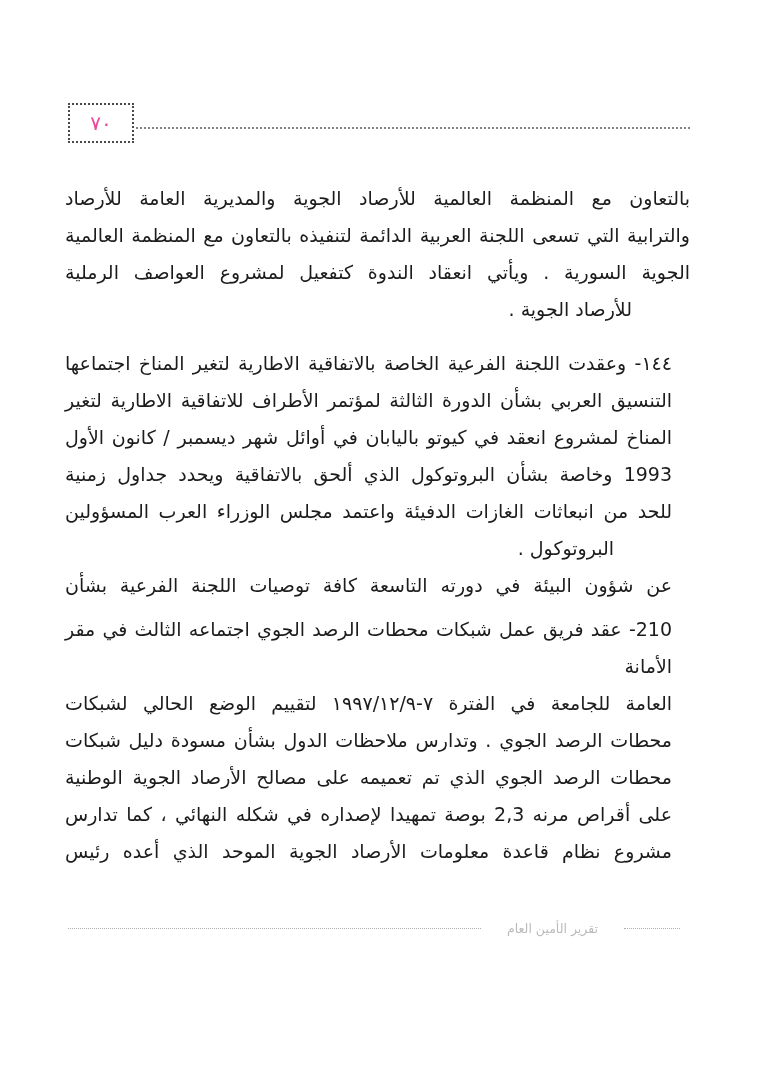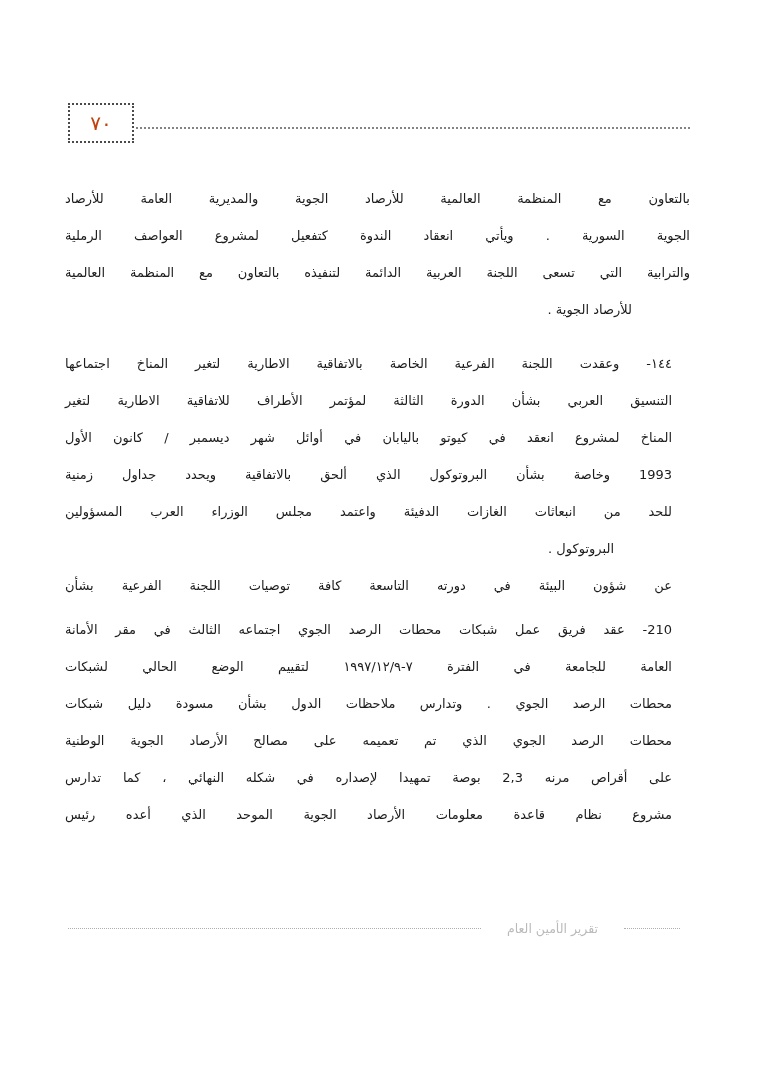--- a/index.html
+++ b/index.html
@@ -10,35 +10,35 @@
     position:relative;
     overflow:hidden;
   }
   .page{position:absolute;inset:0;background:#ffffff;}
 
   
   .pagenum-box{
     position:absolute;left:68px;top:103px;width:66px;height:40px;
     border:2px dotted #4a4a4a;
     display:flex;align-items:center;justify-content:center;
-    font-size:20px;letter-spacing:2px;color:#c2410c;
+    font-size:20px;letter-spacing:2px;color:#ec4899;
     box-sizing:border-box;
   }
   
   .header-rule{
     position:absolute;left:136px;top:127px;width:554px;height:0;
     border-top:2px dotted #6e6e6e;
     opacity:.85;
   }
 
   
   .content{
     position:absolute;top:180px;left:65px;width:625px;
     direction:rtl;
-    font-size:13px;
+    font-size:19px;
     line-height:37px;
   }
   .para{margin:0;}
   .item{margin-right:18px;}
   .gap-lg{margin-top:17px;}
   .gap-sm{margin-top:7px;}
 
   .jline{
     text-align:justify;
     text-align-last:justify;
@@ -74,22 +74,22 @@
 
   <div class="pagenum-box">
     <span>٧٠</span>
   </div>
 
   <div class="header-rule"></div>
 
   <div class="content">
     <div class="para">
         <div class="jline">بالتعاون مع المنظمة العالمية للأرصاد الجوية والمديرية العامة للأرصاد</div>
+        <div class="jline">والترابية التي تسعى اللجنة العربية الدائمة لتنفيذه بالتعاون مع المنظمة العالمية</div>
         <div class="jline">الجوية السورية . ويأتي انعقاد الندوة كتفعيل لمشروع العواصف الرملية</div>
-        <div class="jline">والترابية التي تسعى اللجنة العربية الدائمة لتنفيذه بالتعاون مع المنظمة العالمية</div>
         <div class="jline fline">للأرصاد الجوية .</div>
       </div>
     <div class="para item gap-lg">
         <div class="jline">١٤٤- وعقدت اللجنة الفرعية الخاصة بالاتفاقية الاطارية لتغير المناخ اجتماعها</div>
         <div class="jline">التنسيق العربي بشأن الدورة الثالثة لمؤتمر الأطراف  للاتفاقية الاطارية لتغير</div>
         <div class="jline">المناخ لمشروع انعقد في كيوتو باليابان  في أوائل شهر ديسمبر / كانون الأول</div>
         <div class="jline">1993 وخاصة بشأن البروتوكول الذي  ألحق بالاتفاقية ويحدد جداول زمنية</div>
         <div class="jline">للحد من انبعاثات الغازات الدفيئة  واعتمد مجلس الوزراء العرب المسؤولين</div>
         <div class="jline fline">البروتوكول .</div>
         <div class="jline">عن شؤون البيئة في دورته التاسعة كافة توصيات اللجنة الفرعية بشأن</div>

